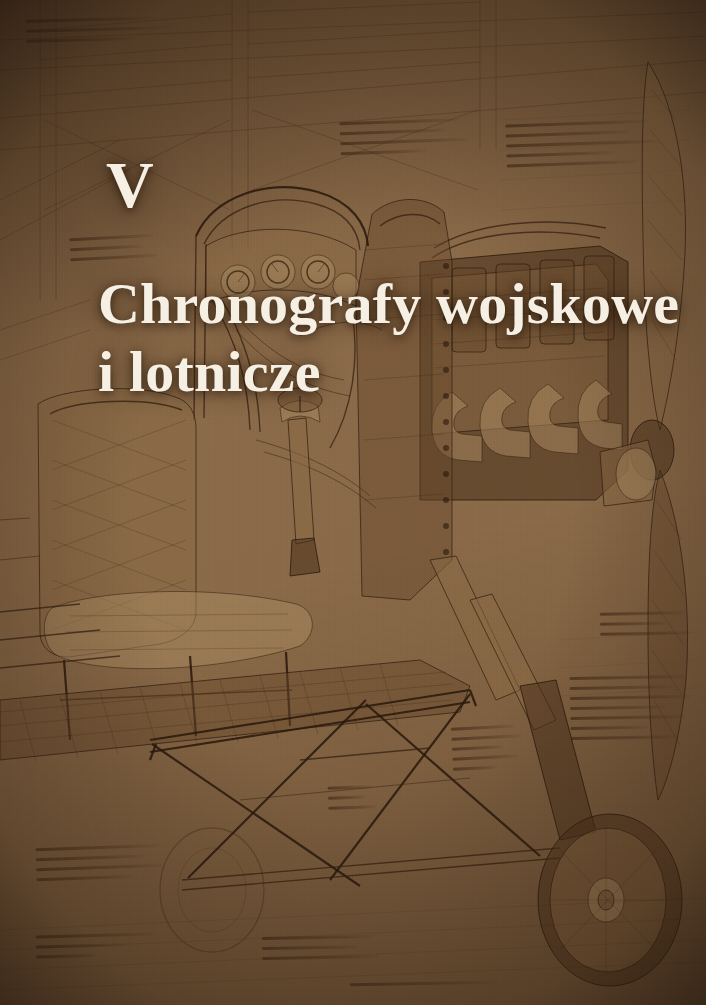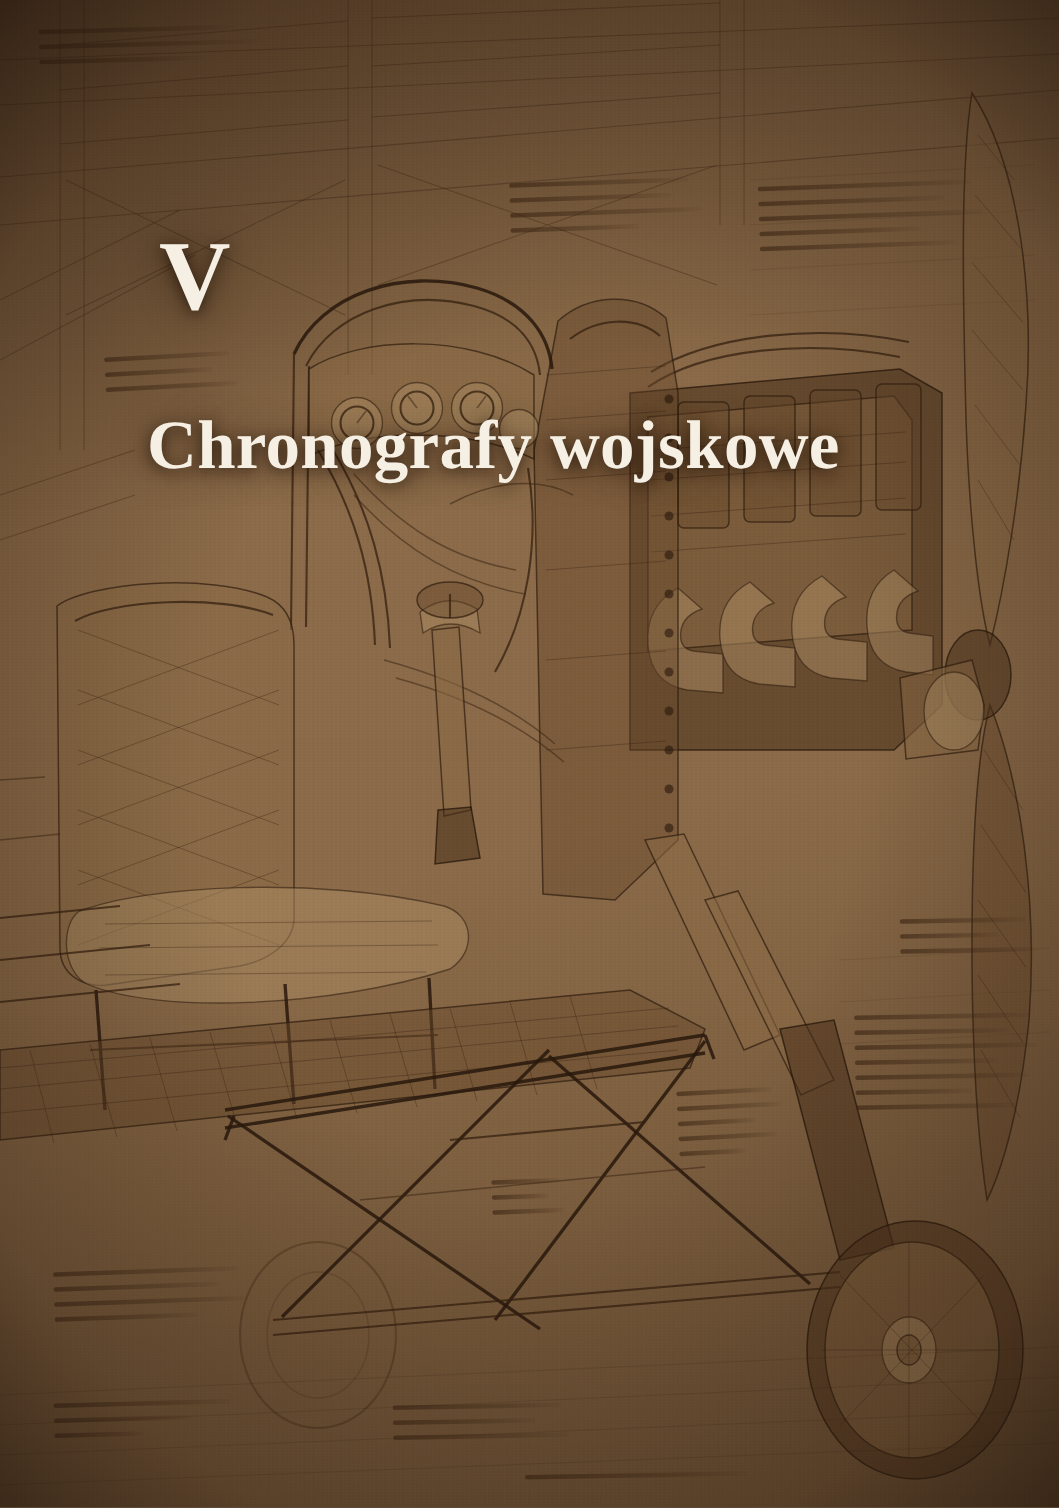--- a/index.html
+++ b/index.html
@@ -79,21 +79,21 @@
     text-shadow: 0 2px 10px rgba(30,16,6,0.75), 0 0 28px rgba(30,16,6,0.45);
   }
   .chap-num {
     font-size: 66px;
     line-height: 1;
     font-weight: 700;
     letter-spacing: 1px;
     margin: 0 0 52px 8px;
   }
   .chap-title {
-    font-size: 46px;
+    font-size: 58px;
     line-height: 1.18;
     font-weight: 700;
     margin: 0;
     letter-spacing: .2px;
   }
   .chap-title .l {
     display: block;
     white-space: nowrap;
   }
 </style>
@@ -372,16 +372,17 @@
     </div>
   </div>
 
   <div class="grain"></div>
   <div class="vignette"></div>
 
   <div class="titleblock">
     <div class="chap-num">V</div>
     <h1 class="chap-title">
       <span class="l">Chronografy wojskowe</span>
+      <span class="l">i lotnicze</span>
     </h1>
   </div>
 
 </div>
 
 </body></html>

